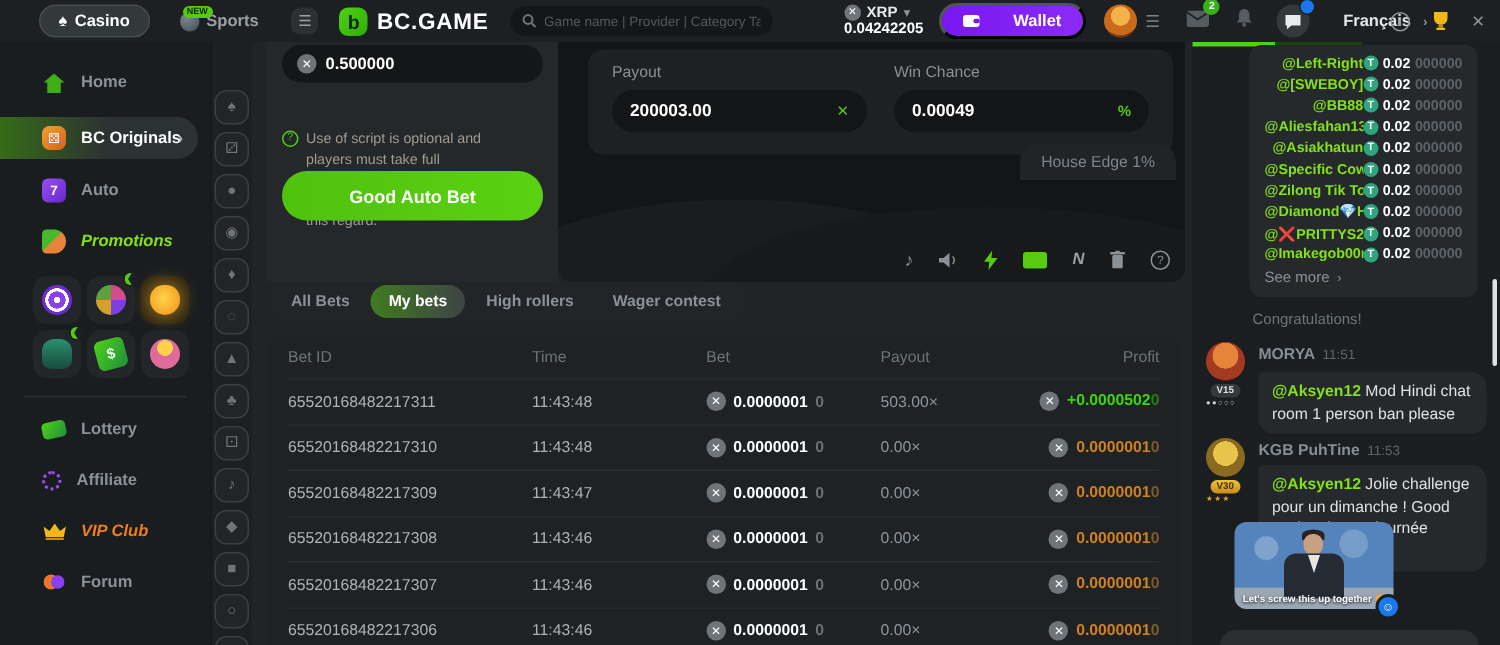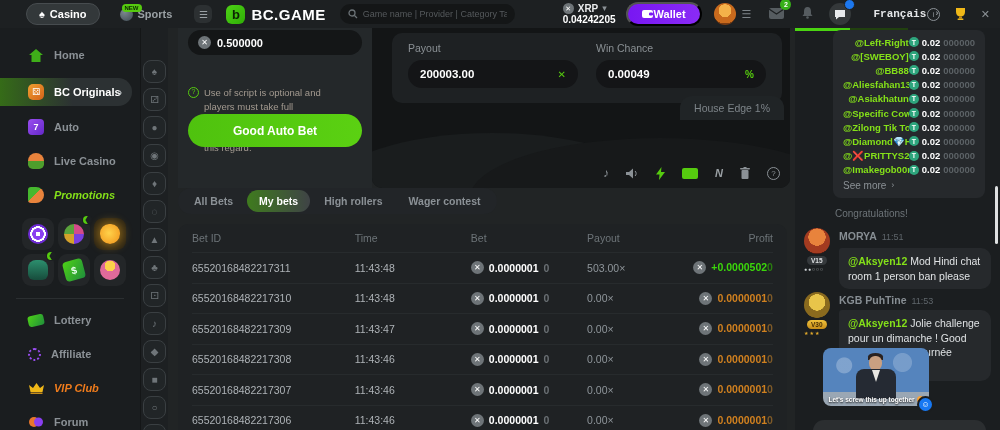--- a/index.html
+++ b/index.html
@@ -19,28 +19,28 @@
   .search-wrap{margin-left:14px;width:175px;height:20px;background:#141617;border-radius:10px;display:flex;align-items:center;padding:0 8px;gap:5px;}
   .search-wrap svg{flex:0 0 auto;}
   .search-input{background:transparent;border:none;outline:none;color:#9aa0a4;font-size:9px;width:100%;}
   .search-input::placeholder{color:#55595c;}
   .balance-box{margin-left:48px;display:flex;flex-direction:column;justify-content:center;line-height:1.1;}
   .bal-top{display:flex;align-items:center;gap:4px;font-size:10px;font-weight:bold;color:#e8eaec;}
   .coin{display:inline-flex;align-items:center;justify-content:center;border-radius:50%;background:#6e7478;color:#fff;font-weight:bold;}
   .coin.xs{width:11px;height:11px;font-size:7px;}
   .chev{color:#8b9196;font-size:9px;}
   .bal-num{font-size:10px;font-weight:bold;color:#fff;}
-  .wallet-btn{margin-left:10px;height:24px;padding:0 14px;background:linear-gradient(90deg,#7817f2,#8a2bf6);border-radius:13px;display:flex;align-items:center;gap:0;color:#fff;font-size:11px;font-weight:bold;}
+  .wallet-btn{margin-left:10px;height:24px;padding:0 14px;background:linear-gradient(90deg,#7817f2,#8a2bf6);border-radius:13px;display:flex;align-items:center;gap:22px;color:#fff;font-size:11px;font-weight:bold;}
   .avatar-hd{margin-left:12px;width:22px;height:22px;border-radius:50%;background:radial-gradient(circle at 50% 35%,#f4b24a 0 35%,#c96a1d 36% 70%,#7a3c12 71%);}
   .list-icon{margin-left:6px;color:#7d8388;font-size:11px;}
   .hd-ico{position:relative;margin-left:18px;color:#8b9196;}
   .badge-green{position:absolute;top:-6px;right:-7px;background:#37b019;color:#fff;font-size:7px;font-weight:bold;min-width:11px;height:11px;border-radius:6px;display:flex;align-items:center;justify-content:center;}
   .chat-circle{margin-left:16px;width:22px;height:22px;border-radius:50%;background:#34383a;display:flex;align-items:center;justify-content:center;position:relative;}
   .badge-blue{position:absolute;top:-4px;right:-4px;width:11px;height:11px;border-radius:50%;background:#1c77ee;border:1px solid #1d2022;color:#fff;font-size:6px;display:flex;align-items:center;justify-content:center;}
-  .lang{margin-left:22px;display:flex;align-items:center;gap:8px;color:#e4e6e8;font-size:11px;font-weight:bold;font-family:Liberation Mono, monospace;}
+  .lang{margin-left:22px;display:flex;align-items:center;gap:8px;color:#e4e6e8;font-size:11px;font-weight:bold;}
   .hd-right{position:absolute;right:10px;top:0;height:28px;display:flex;align-items:center;gap:14px;}
   .info-circ{width:13px;height:13px;border-radius:50%;border:1px solid #8b9196;color:#8b9196;font-size:8px;display:flex;align-items:center;justify-content:center;}
   .close-x{color:#8b9196;font-size:11px;}
   
   .sidebar{position:absolute;left:0;top:28px;width:140px;height:402px;background:#1a1d1f;}
   .side-item{display:flex;align-items:center;gap:10px;height:26px;padding-left:28px;font-size:11px;font-weight:bold;color:#8b9196;margin-top:8px;}
   .side-item.first{margin-top:14px;}
   .side-ico{width:16px;height:16px;border-radius:4px;display:flex;align-items:center;justify-content:center;font-size:9px;color:#fff;flex:0 0 auto;}
   .active-pill{background:linear-gradient(90deg,rgba(86,203,15,.45),#2c3133 55%);border-radius:0 15px 15px 0;width:132px;color:#fff;position:relative;margin-top:10px;height:28px;}
   .active-pill .chevr{position:absolute;right:10px;color:#b9bec1;font-size:10px;}
@@ -234,24 +234,20 @@
     <span>BC Originals</span>
     <span class="chevr">›</span>
   </div>
   <div class="side-item">
     <span class="side-ico" style="background:linear-gradient(135deg,#9a4ef0,#6428c8);">
         <span>7</span>
       </span>
     <span>Auto</span>
   </div>
   <div class="side-item">
-    <span class="side-ico" style="background:linear-gradient(180deg,#e8833c 0 50%,#4e9e2c 51%);border-radius:50% 50% 30% 30%;"></span>
-    <span>Live Casino</span>
-  </div>
-  <div class="side-item">
     <span class="side-ico" style="background:linear-gradient(135deg,#46b82e 0 45%,#e8833c 46%);border-radius:3px 8px 8px 3px;"></span>
     <span class="promo-label">Promotions</span>
   </div>
   <div class="promo-grid">
     <div class="promo-tile">
         <span class="pt-glyph pt1"></span>
       </div>
     <div class="promo-tile">
         <span class="pt-glyph pt2"></span>
         <span class="moon-badge"></span>

